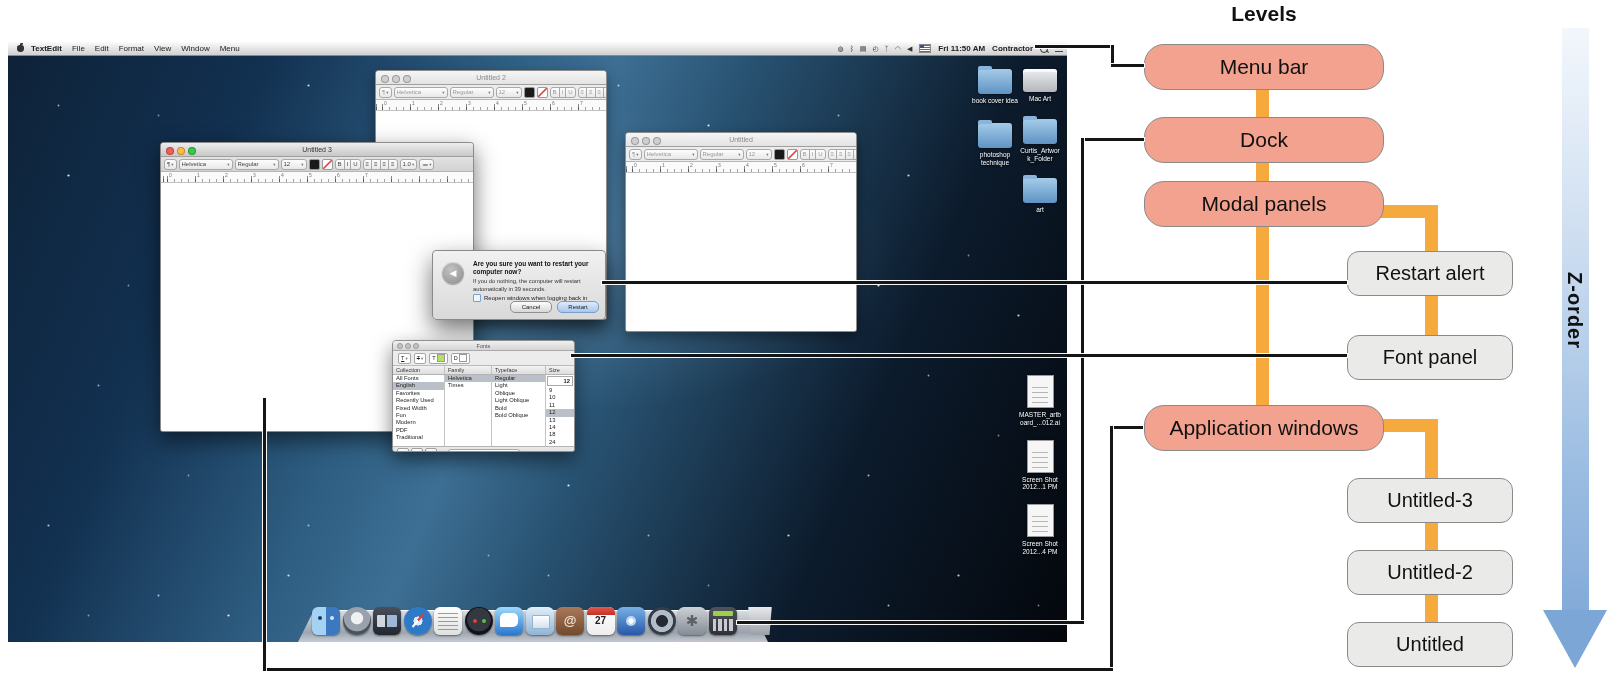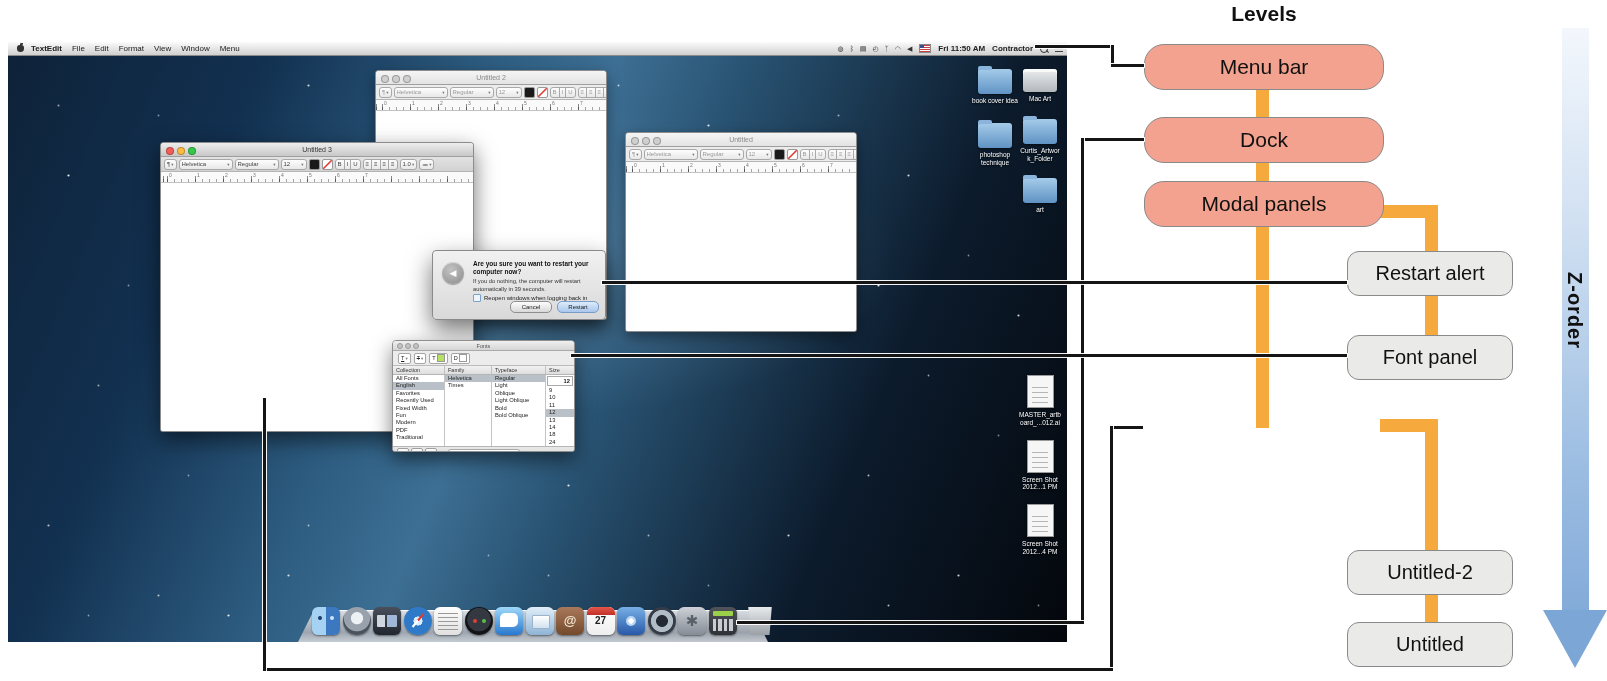--- a/index.html
+++ b/index.html
@@ -631,20 +631,22 @@
   <div class="zbar"></div>
   <div class="zhead"></div>
   <div class="zlabel">Z-order</div>
 
   <div class="lv-title">Levels</div>
   <div class="lvbox pink b-dock">Dock</div>
   <div class="lvbox pink b-menu">Menu bar</div>
   <div class="lvbox pink b-modal">Modal panels</div>
   <div class="lvbox gray b-restart">Restart alert</div>
   <div class="lvbox gray b-fontpanel">Font panel</div>
+  <div class="lvbox pink b-appwin">Application windows</div>
+  <div class="lvbox gray b-u3">Untitled-3</div>
   <div class="lvbox gray b-u2">Untitled-2</div>
   <div class="lvbox gray b-u">Untitled</div>
 
   <div class="cline" style="left:1035px;top:45px;width:79px;height:3px;"></div>
   <div class="cline" style="left:1111px;top:45px;width:3px;height:22px;"></div>
   <div class="cline" style="left:1111px;top:64px;width:33px;height:3px;"></div>
 
   <div class="cline" style="left:1081px;top:138px;width:63px;height:3px;"></div>
   <div class="cline" style="left:1081px;top:138px;width:3px;height:486px;"></div>
   <div class="cline" style="left:737px;top:621px;width:347px;height:3px;"></div>

